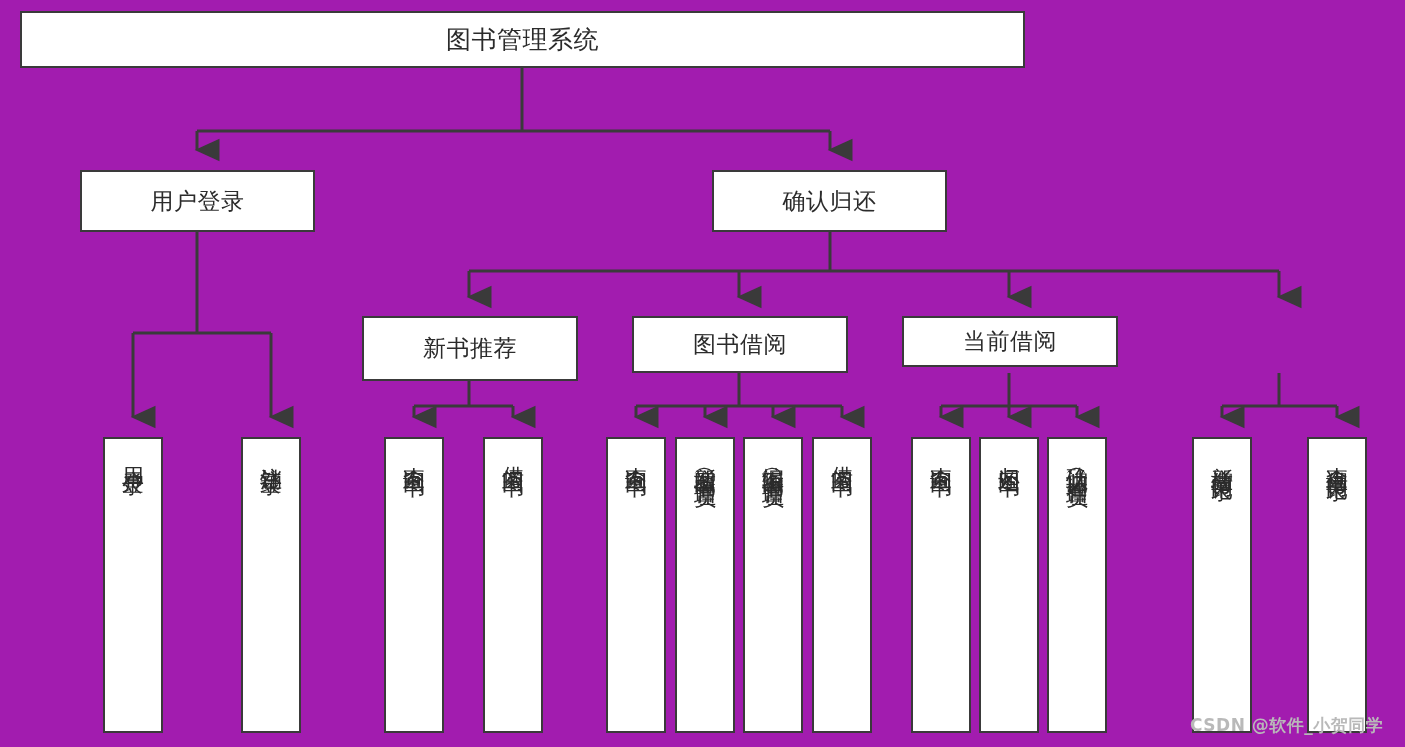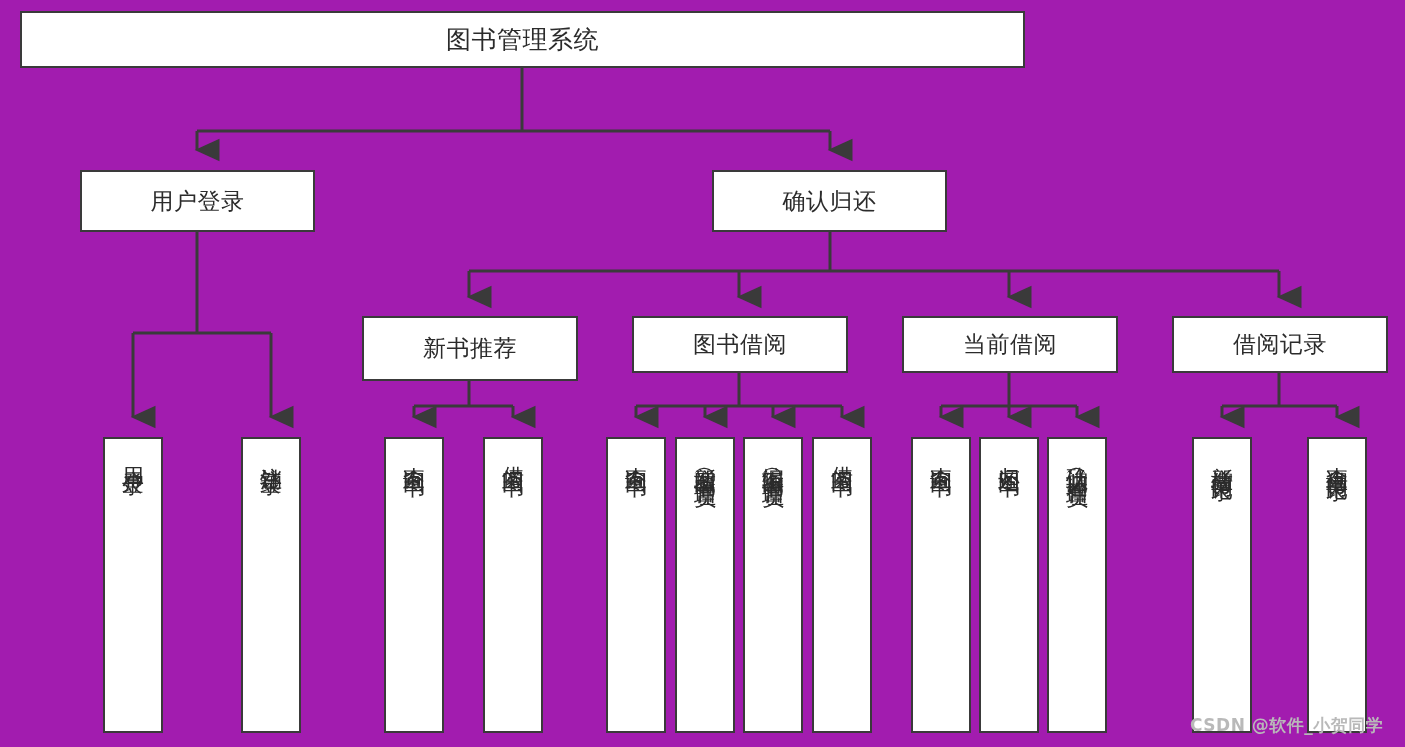--- a/index.html
+++ b/index.html
@@ -140,25 +140,22 @@
   <div class="node lvl2" style="left:712px; top:170px; width:235px; height:62px;">
     <span class="label">确认归还</span>
   </div>
 
   <div class="node lvl3" style="left:362px; top:316px; width:216px; height:65px;">
     <span class="label">新书推荐</span>
   </div>
   <div class="node lvl3" style="left:632px; top:316px; width:216px; height:57px;">
     <span class="label">图书借阅</span>
   </div>
-  <div class="node lvl3" style="left:902px; top:316px; width:216px; height:57px;">
+  <div class="node lvl3" style="left:902px; top:316px; width:216px; height:51px;">
     <span class="label">当前借阅</span>
-  </div>
-  <div class="node lvl3" style="left:1172px; top:316px; width:216px; height:57px;">
-    <span class="label">借阅记录</span>
   </div>
 
   <div class="node leaf" style="left:103px; top:437px; width:60px; height:296px;">
     <span class="label">用户登录</span>
   </div>
   <div class="node leaf" style="left:241px; top:437px; width:60px; height:296px;">
     <span class="label">注销登录</span>
   </div>
 
   <div class="node leaf" style="left:384px; top:437px; width:60px; height:296px;">

